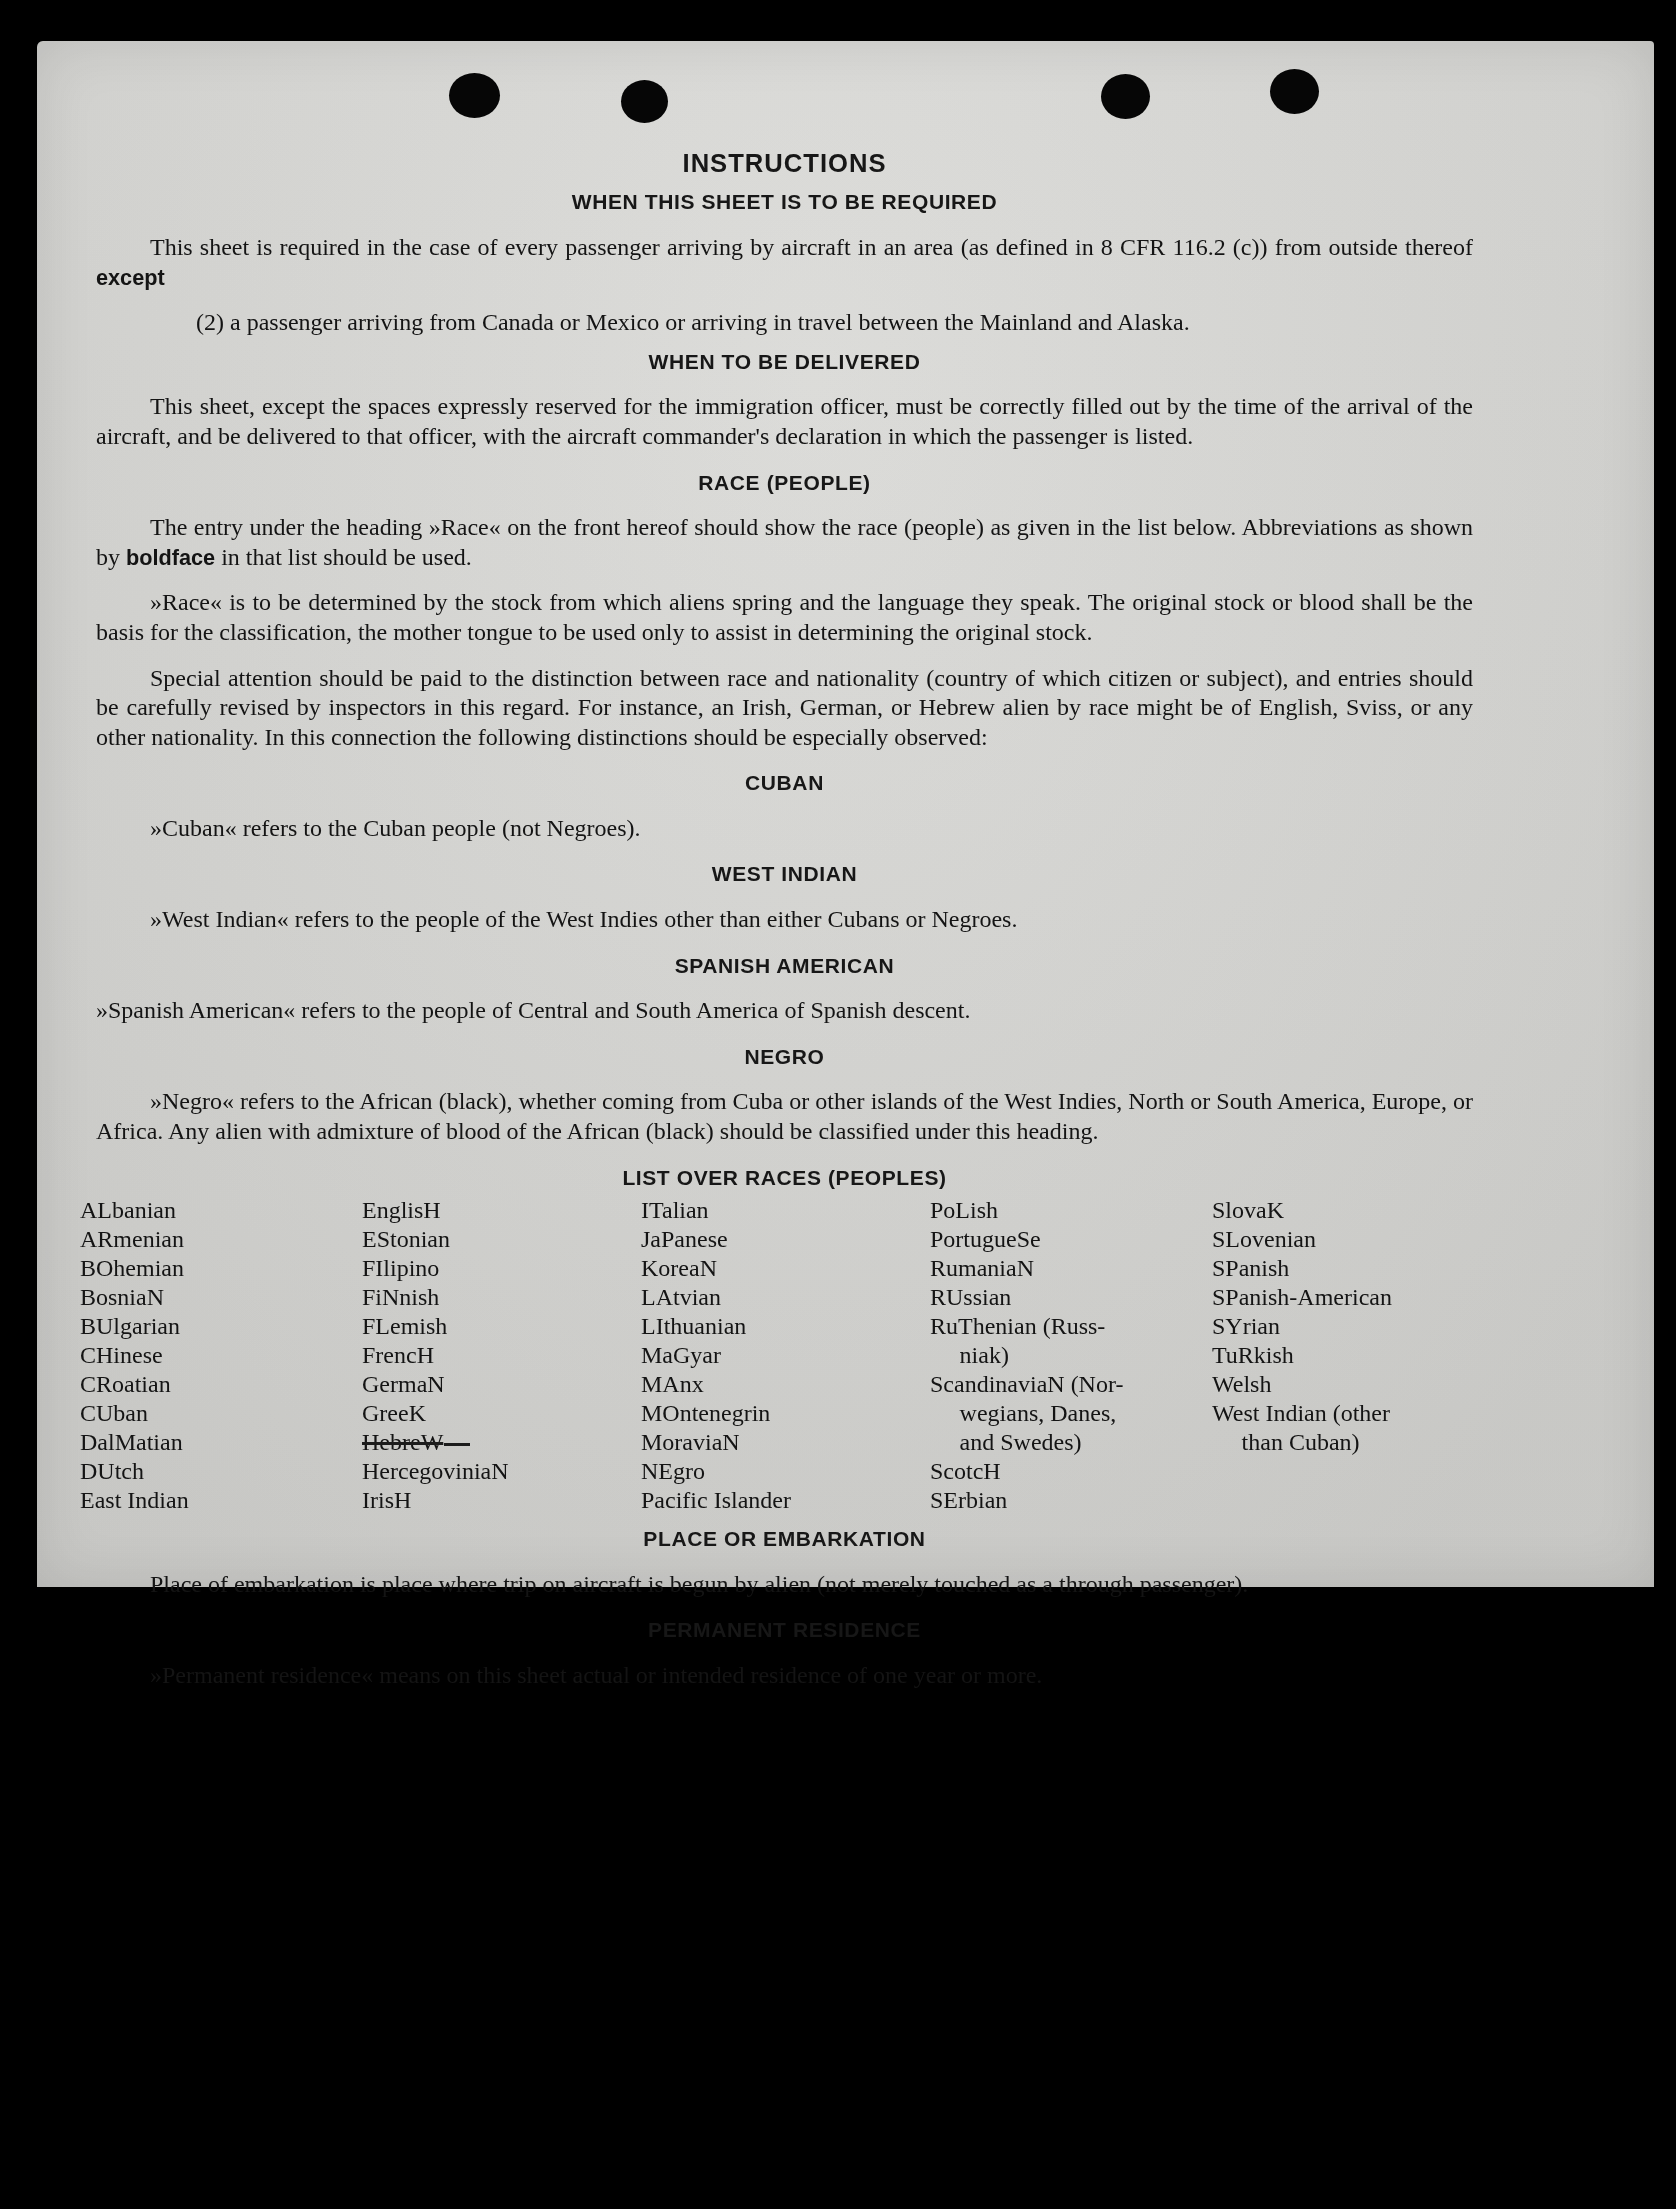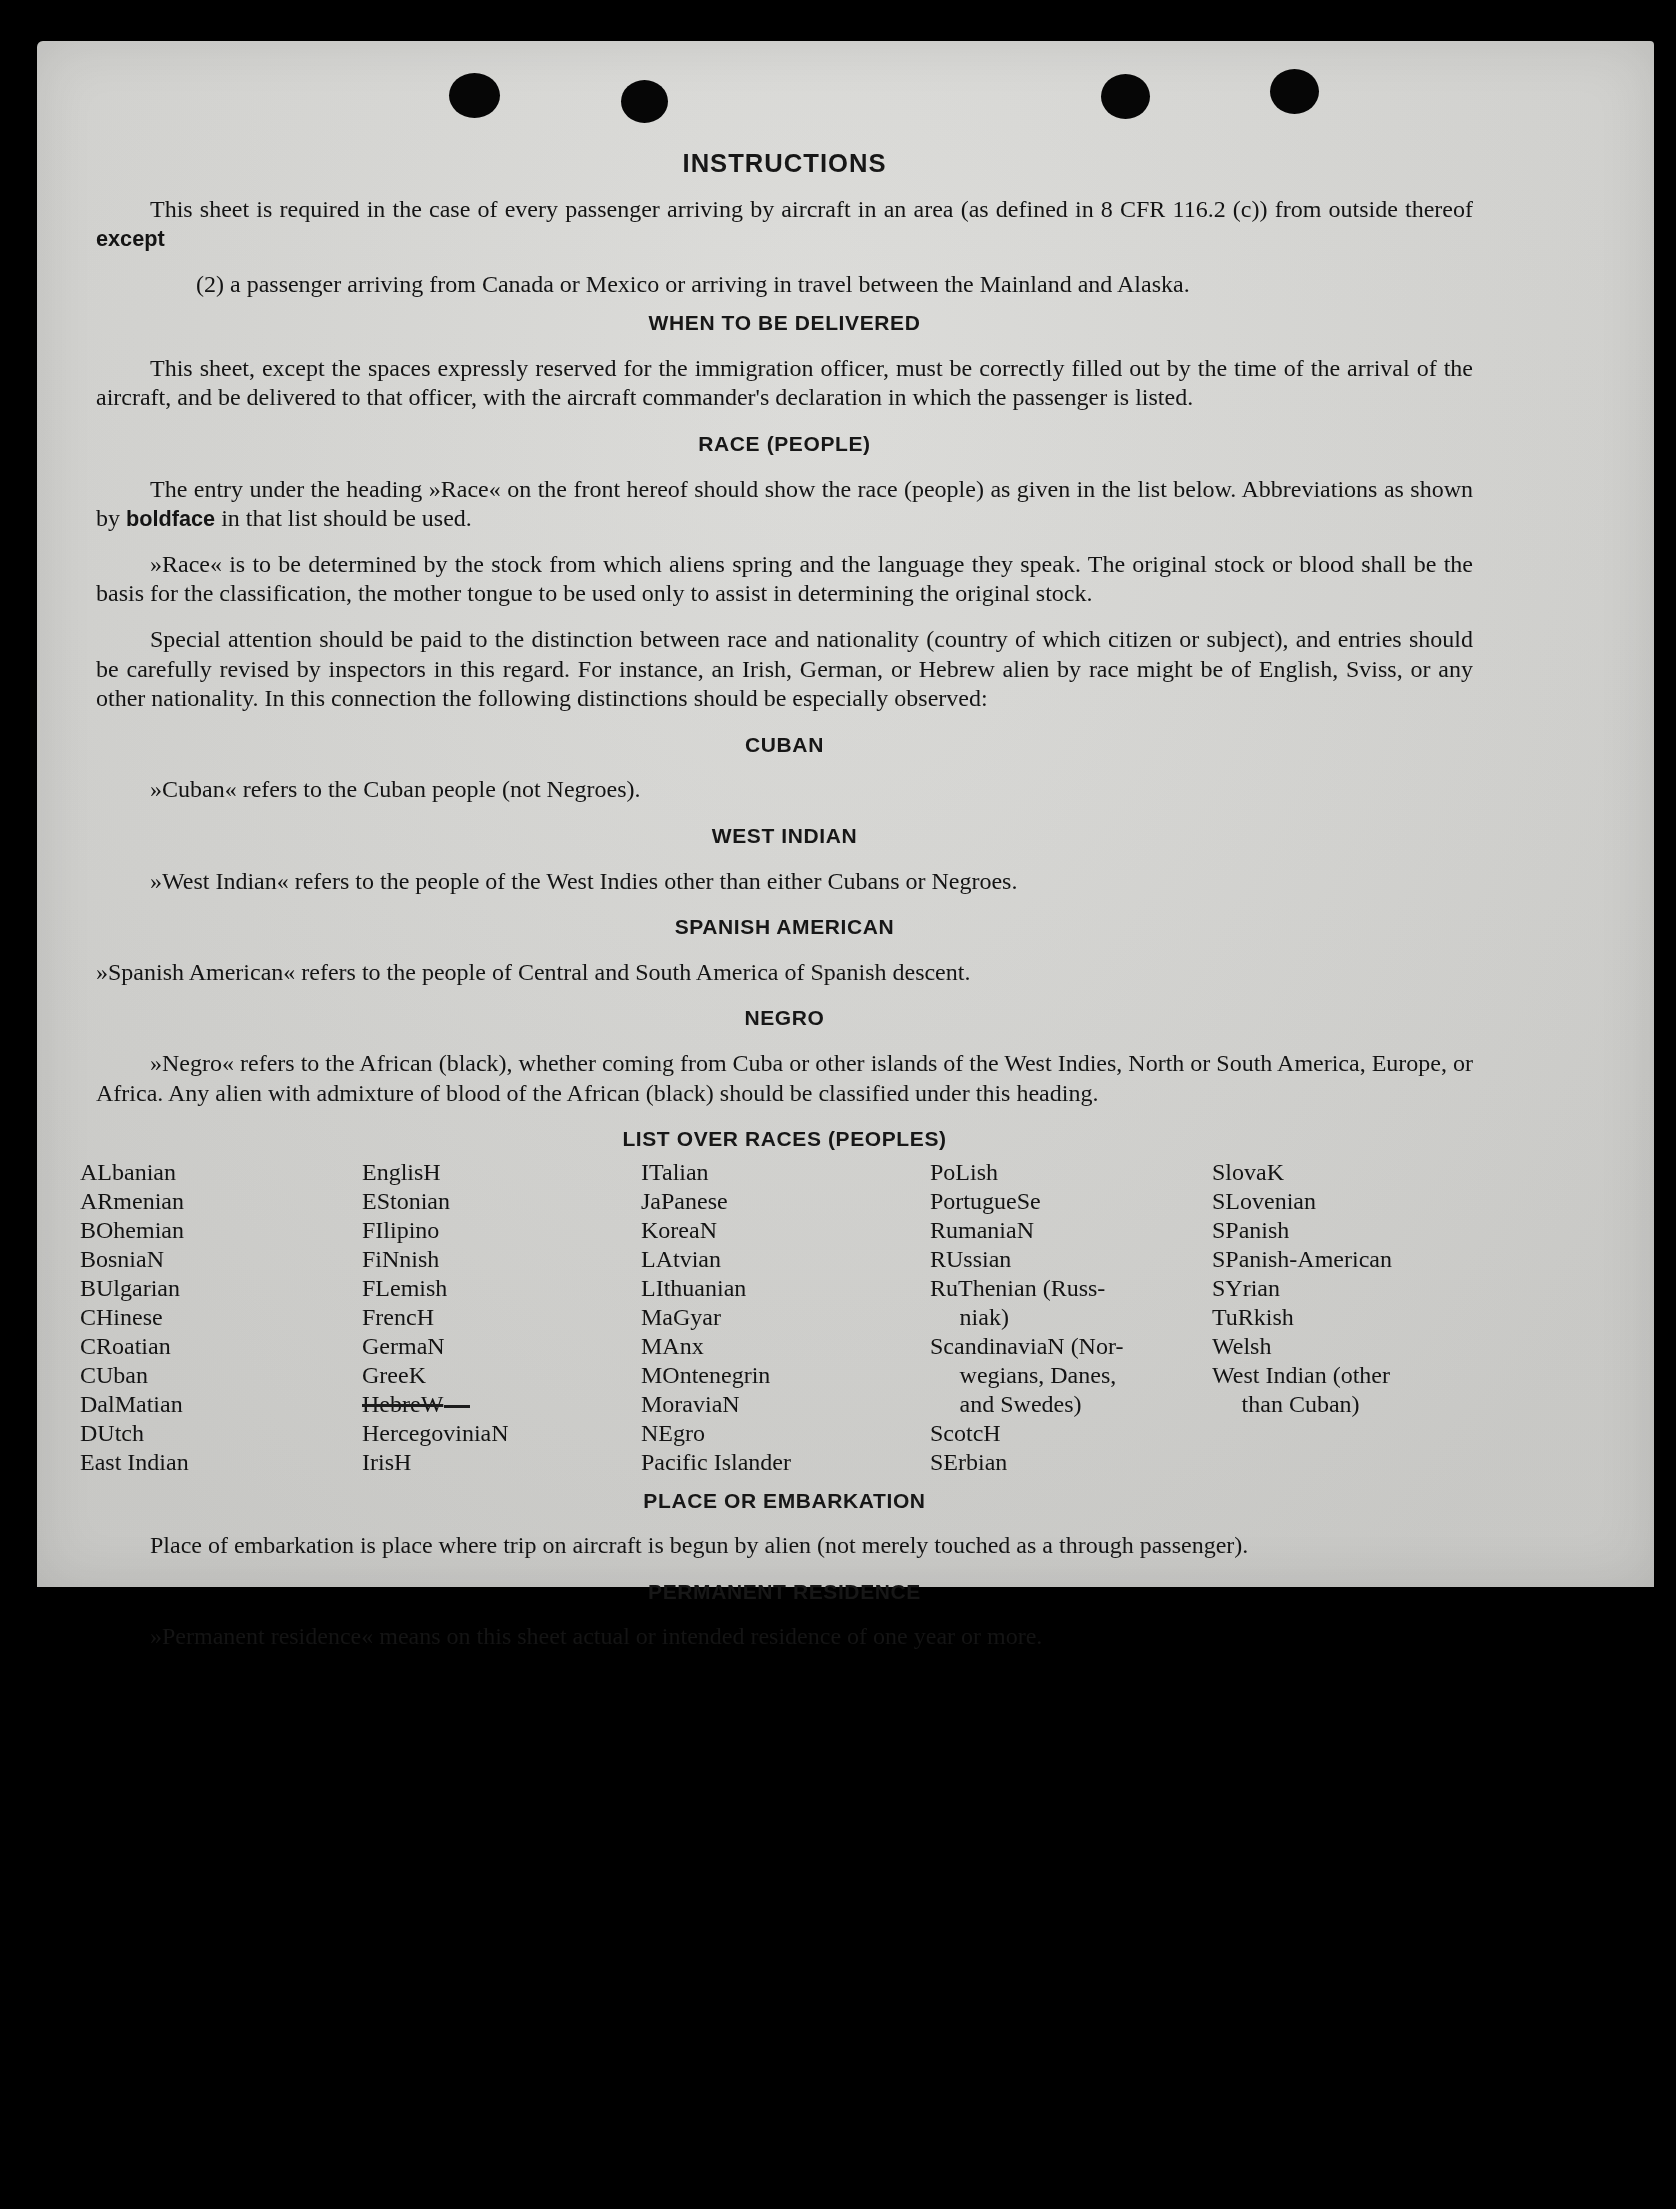--- a/index.html
+++ b/index.html
@@ -106,20 +106,21 @@
   <div class="hole hole-1"></div>
   <div class="hole hole-2"></div>
   <div class="hole hole-3"></div>
   <div class="hole hole-4"></div>
 
   <div class="content">
 
     <div class="title">INSTRUCTIONS</div>
 
     <div>
+      <h2 class="sec">WHEN THIS SHEET IS TO BE REQUIRED</h2>
       <p class="para indent"><span>This sheet is required in the case of every passenger arriving by aircraft in an area (as defined in 8 CFR 116.2 (c)) from outside thereof </span><span class="bold-word">except</span></p>
       <div class="list-item">(2) a passenger arriving from Canada or Mexico or arriving in travel between the Mainland and Alaska.</div>
     </div>
 
     <div>
       <h2 class="sec">WHEN TO BE DELIVERED</h2>
       <p class="para indent">This sheet, except the spaces expressly reserved for the immigration officer, must be correctly filled out by the time of the arrival of the aircraft, and be delivered to that officer, with the aircraft commander's declaration in which the passenger is listed.</p>
     </div>
 
     <div>

